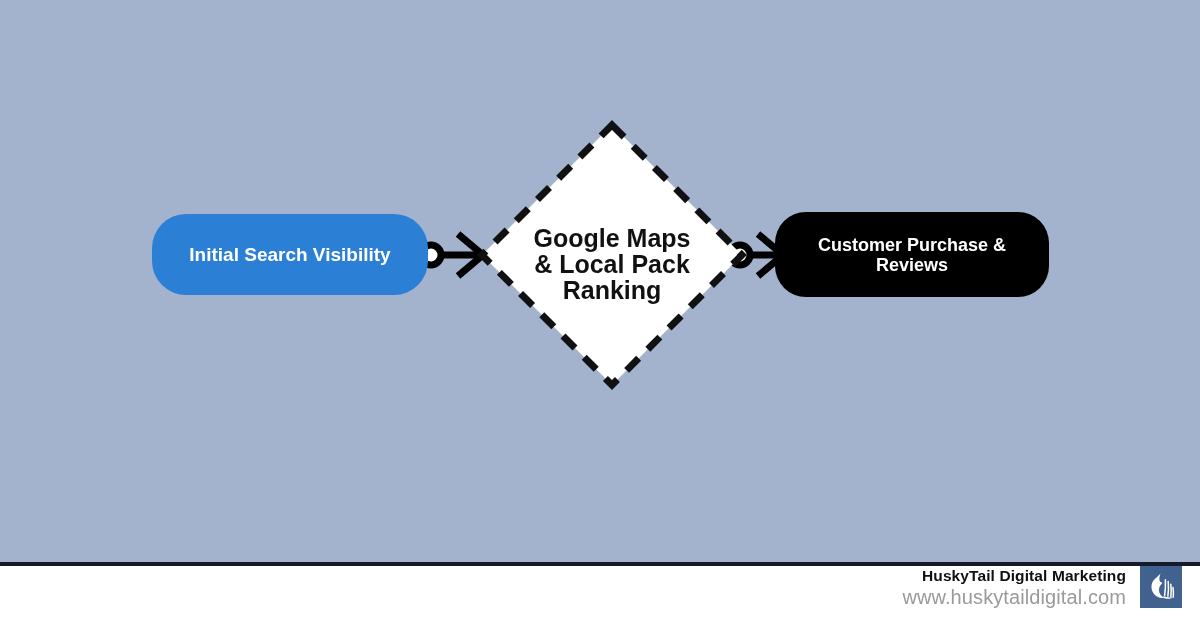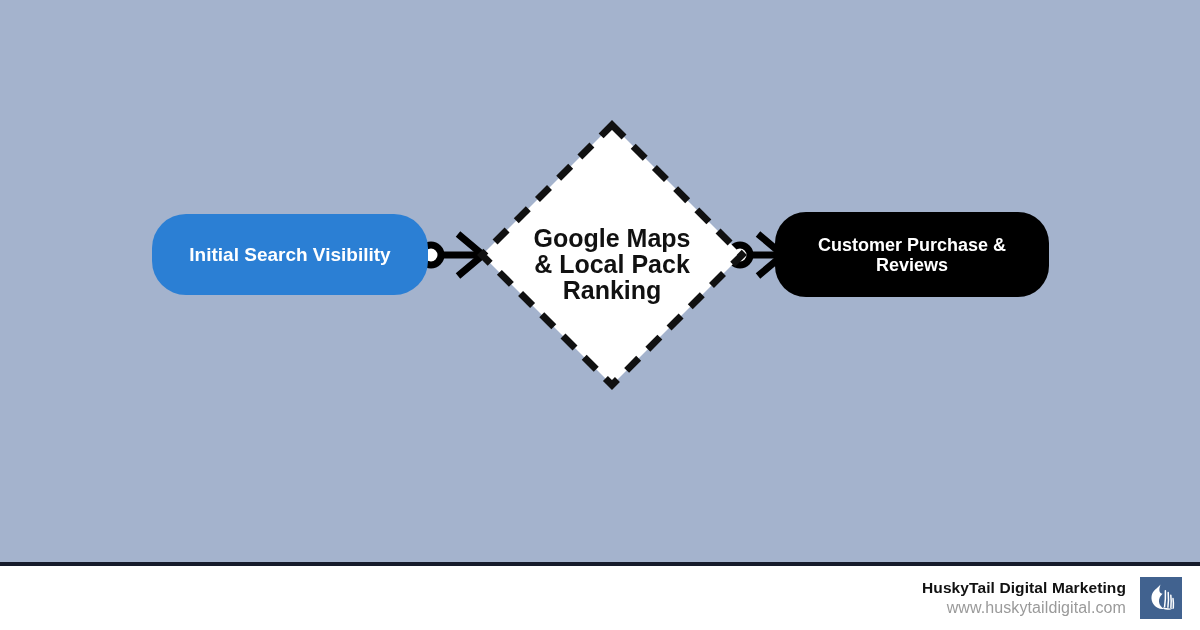--- a/index.html
+++ b/index.html
@@ -67,41 +67,41 @@
 
   
   #footer {
     position: absolute;
     left: 0;
     top: 566px;
     width: 1200px;
     height: 64px;
     background: #ffffff;
     display: flex;
-    align-items: center;
+    align-items: flex-start;
     justify-content: flex-end;
     padding-right: 18px;
     box-sizing: border-box;
   }
   #brand-text {
     text-align: right;
     margin-right: 14px;
     line-height: 1.25;
   }
   #brand-name {
     font-family: "Liberation Sans", sans-serif;
     font-size: 15.5px;
     font-weight: bold;
     color: #111111;
     display: block;
     letter-spacing: 0.1px;
   }
   #brand-url {
     font-family: "Liberation Sans", sans-serif;
-    font-size: 16px;
+    font-size: 20px;
     font-weight: normal;
     color: #9a9a9a;
     display: block;
     letter-spacing: 0.1px;
   }
   #brand-logo {
     width: 42px;
     height: 42px;
     background: #41628f;
     display: block;

